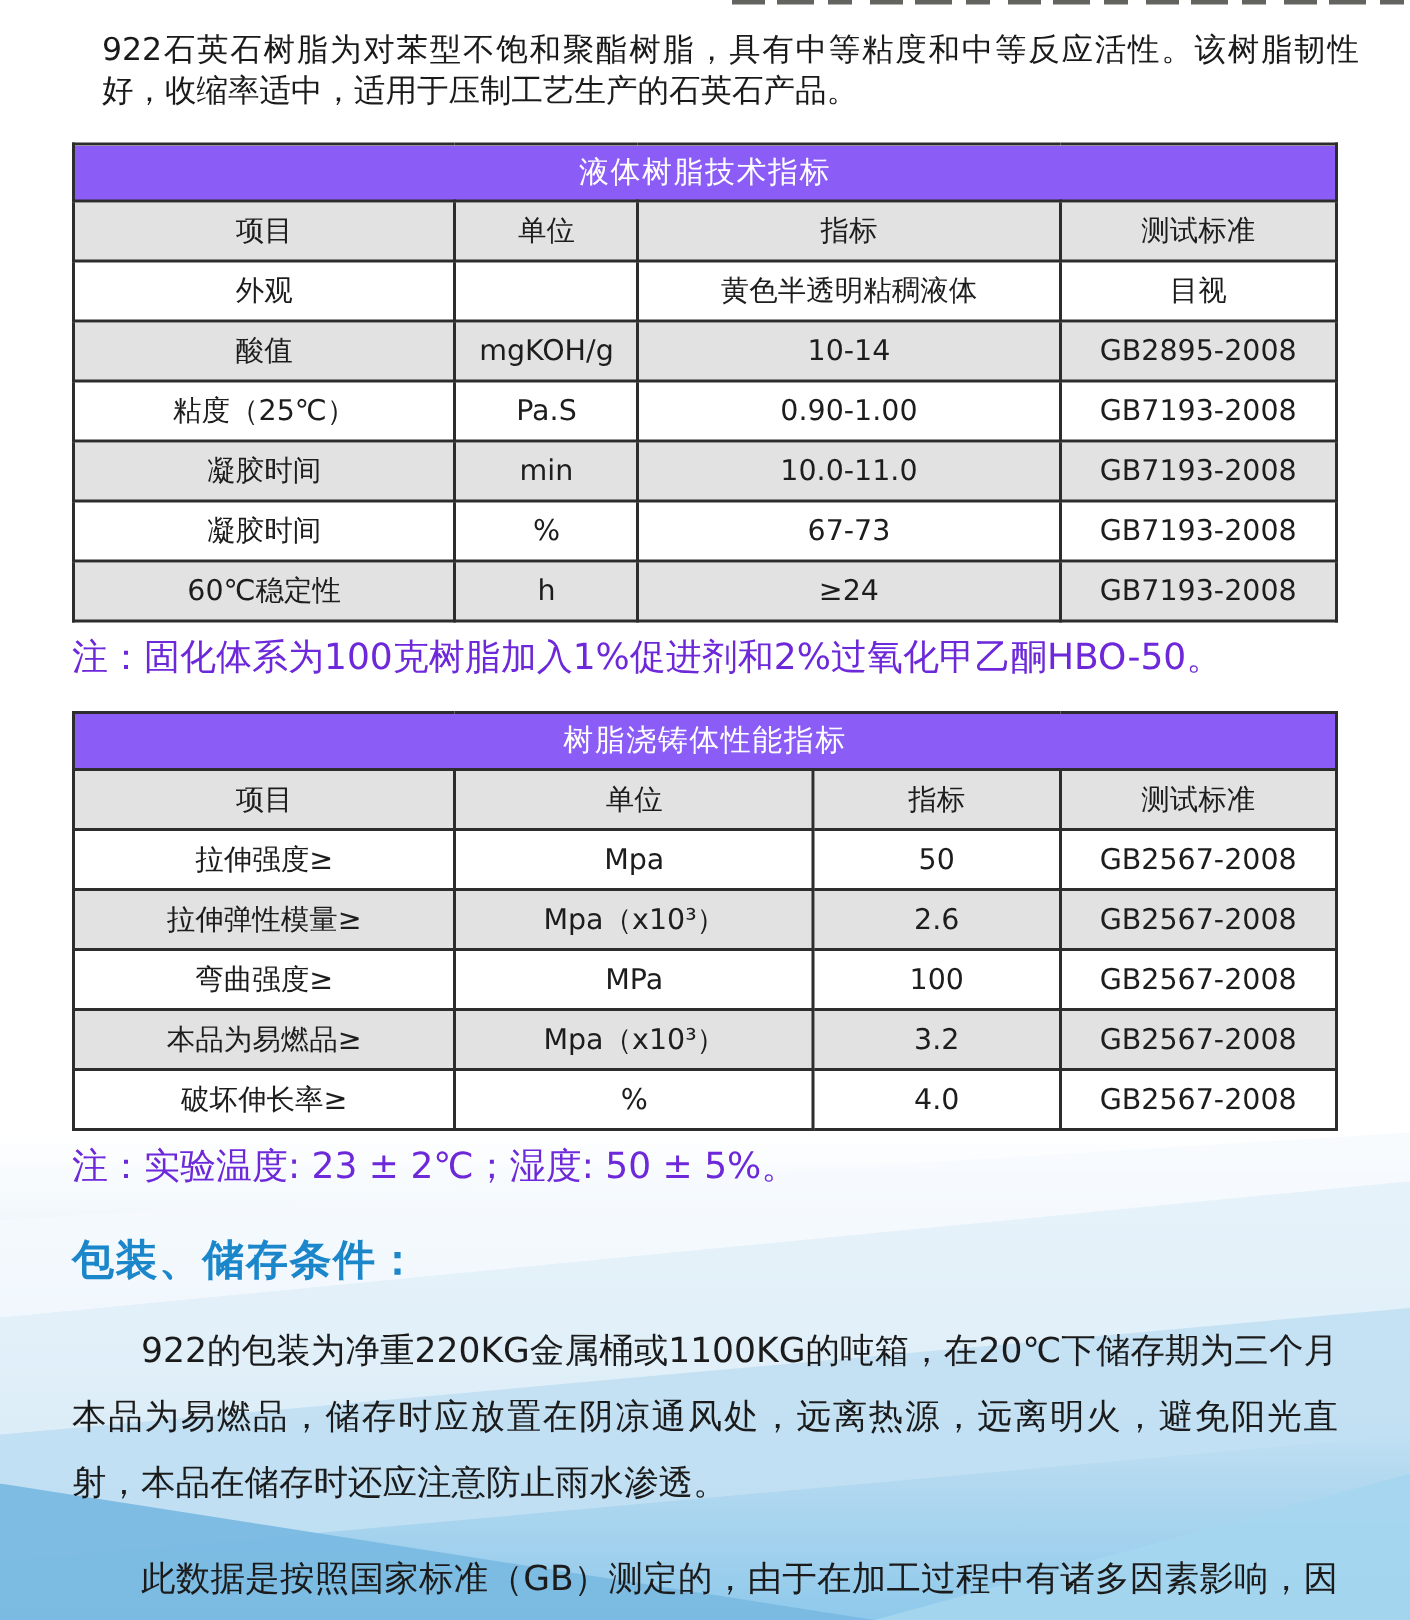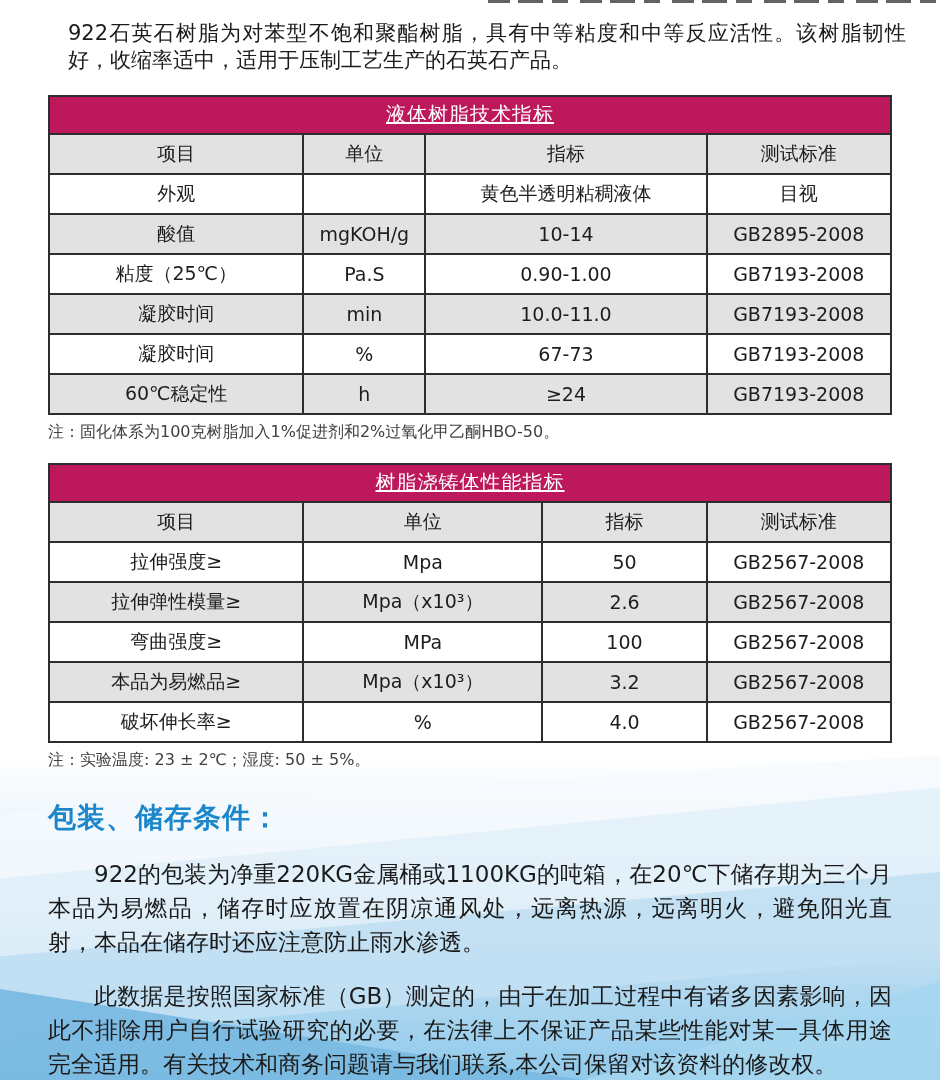--- a/index.html
+++ b/index.html
@@ -38,31 +38,31 @@
   }
   table.spec td{
     border:2px solid #2d2d2d;text-align:center;vertical-align:middle;
     height:38px;font-size:19px;color:#1d1d1d;background:#ffffff;
     overflow:hidden;padding:0 4px;
   }
   table.spec tr.title-row td{
     background:#0b7ac0;color:#ffffff;height:36px;font-size:20px;letter-spacing:1px;
   }
   table.spec tr:nth-child(even) td{background:#e2e2e2;}
-  table.spec tr.title-row td{background:#be185d;text-decoration:underline;}
+  table.spec tr.title-row td{background:#8b5cf6;}
   
   .note{
-    margin:7px 0 0 48px;font-size:16px;color:#404040;font-weight:500;
+    margin:7px 0 0 48px;font-size:24px;color:#6d28d9;font-weight:500;
   }
   
   .sec-heading{
     margin:28px 0 12px 48px;font-size:28px;font-weight:bold;color:#1b87ca;letter-spacing:1px;
   }
   .body-para{
-    margin:20px 48px 0 48px;font-size:23px;line-height:34px;color:#1b1b1b;
+    margin:20px 48px 0 48px;font-size:23px;line-height:44px;color:#1b1b1b;
     font-weight:500;text-indent:2em;text-align:justify;
   }
   .t2{margin-top:24px;}
 </style>
 </head>
 <body>
 
 <div class="bg">
   <div class="shape sh1"></div>
   <div class="shape sh2"></div>

